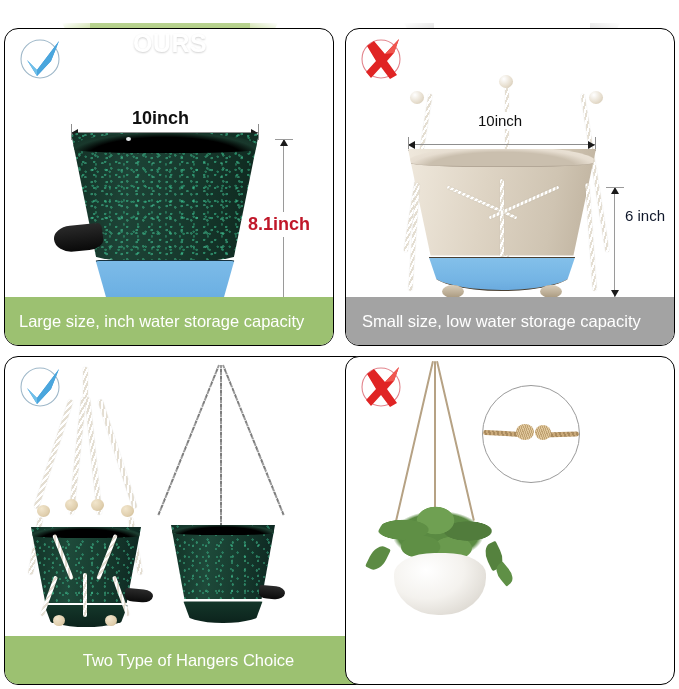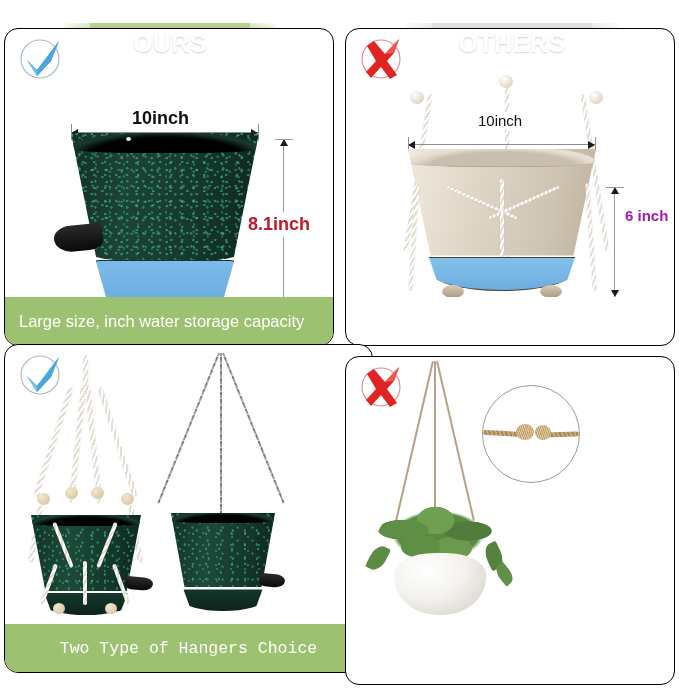--- a/index.html
+++ b/index.html
@@ -82,21 +82,21 @@
   .dim-v::before,.dim-v::after{content:"";position:absolute;left:-3.5px;
       border-left:4px solid transparent;border-right:4px solid transparent;}
   .dim-v::before{top:0;border-bottom:7px solid #1a1a1a;}
   .dim-v::after{bottom:0;border-top:7px solid #1a1a1a;}
   .dim-capx{position:absolute;height:1px;background:#9a9a9a;}
   .lbl-w{position:absolute;font-size:18px;font-weight:bold;color:#101010;
       background:#fff;padding:0 5px;white-space:nowrap;}
   .lbl-h{position:absolute;font-size:18px;font-weight:bold;color:#c0182a;
       background:#fff;padding:2px 3px;white-space:nowrap;}
   .lbl-w.thin{font-weight:normal;font-size:15px;}
-  .lbl-h.thin{font-weight:bold;font-size:15px;color:#a21caf;}
+  .lbl-h.thin{font-weight:normal;font-size:15px;color:#0f172a;}
 
   
   .pot-cream{position:absolute;}
   .cream-body{position:absolute;left:0;top:0;width:100%;height:72%;
       background:linear-gradient(100deg,#efe8dc 0%,#ded4c4 40%,#cfc4b2 75%,#bdb09c 100%);
       clip-path:polygon(0 0,100% 0,88% 100%,12% 100%);}
   .cream-rim{position:absolute;left:0;top:-1px;width:100%;height:17%;
       background:radial-gradient(ellipse at 50% 112%,#cabfae 0 56%,#e6ddd0 70%,#f3ece1 100%);
       border-radius:50%/100% 100% 34% 34%;border-bottom:1px solid #b3a797;}
   .cream-water{position:absolute;left:11%;bottom:4%;width:78%;height:22%;
@@ -161,23 +161,20 @@
     <div class="tail l"></div>
     <div class="tail r"></div>
     <div class="ribbon">
       <span class="txt">OURS</span>
     </div>
   </div>
 
   <div class="banner others" style="left:404px;">
     <div class="tail l"></div>
     <div class="tail r"></div>
-    <div class="ribbon">
-      <span class="txt">OTHERS</span>
-    </div>
   </div>
 
   <div class="panel" style="left:4px;top:28px;width:330px;height:318px;">
     <div class="stage">
 
       <div class="badge" style="left:8px;top:6px;">
         <svg viewBox="0 0 54 48">
           <circle cx="27" cy="24" r="19" fill="none" stroke="#9fb8c9" stroke-width="1.1"></circle>
           <path d="M14 25 L24 35 L46 6 L38 26 L24 41 Z" fill="#3a93d6"></path>
           <path d="M14 25 L24 35 L24 41 Z" fill="#6fc0ea"></path>
@@ -243,23 +240,24 @@
         <div class="rope" style="left:92px;top:30px;width:4px;height:78px;"></div>
         <div class="rope" style="left:36px;top:52px;width:76px;height:3px;transform:rotate(24deg);"></div>
         <div class="rope" style="left:78px;top:52px;width:76px;height:3px;transform:rotate(-24deg);"></div>
       </div>
 
       <div class="dim-v" style="left:268px;top:158px;height:110px;"></div>
       <div class="dim-capx" style="left:260px;top:158px;width:18px;"></div>
 
       <span class="lbl-h thin" style="left:276px;top:176px;">6 inch</span>
     </div>
-  </div>
-
-  <div class="panel" style="left:4px;top:344px;width:369px;height:329px;font-family:Liberation Mono, monospace;">
+    <div class="caption gray">Small size, low water storage capacity</div>
+  </div>
+
+  <div class="panel" style="left:4px;top:356px;width:369px;height:329px;">
     <div class="stage">
 
       <div class="badge" style="left:8px;top:6px;">
         <svg viewBox="0 0 54 48">
           <circle cx="27" cy="24" r="19" fill="none" stroke="#9fb8c9" stroke-width="1.1"></circle>
           <path d="M14 25 L24 35 L46 6 L38 26 L24 41 Z" fill="#3a93d6"></path>
           <path d="M14 25 L24 35 L24 41 Z" fill="#6fc0ea"></path>
           <path d="M24 35 L46 6 L38 26 L24 41 Z" fill="#4aa6dd"></path>
         </svg>
       </div>

